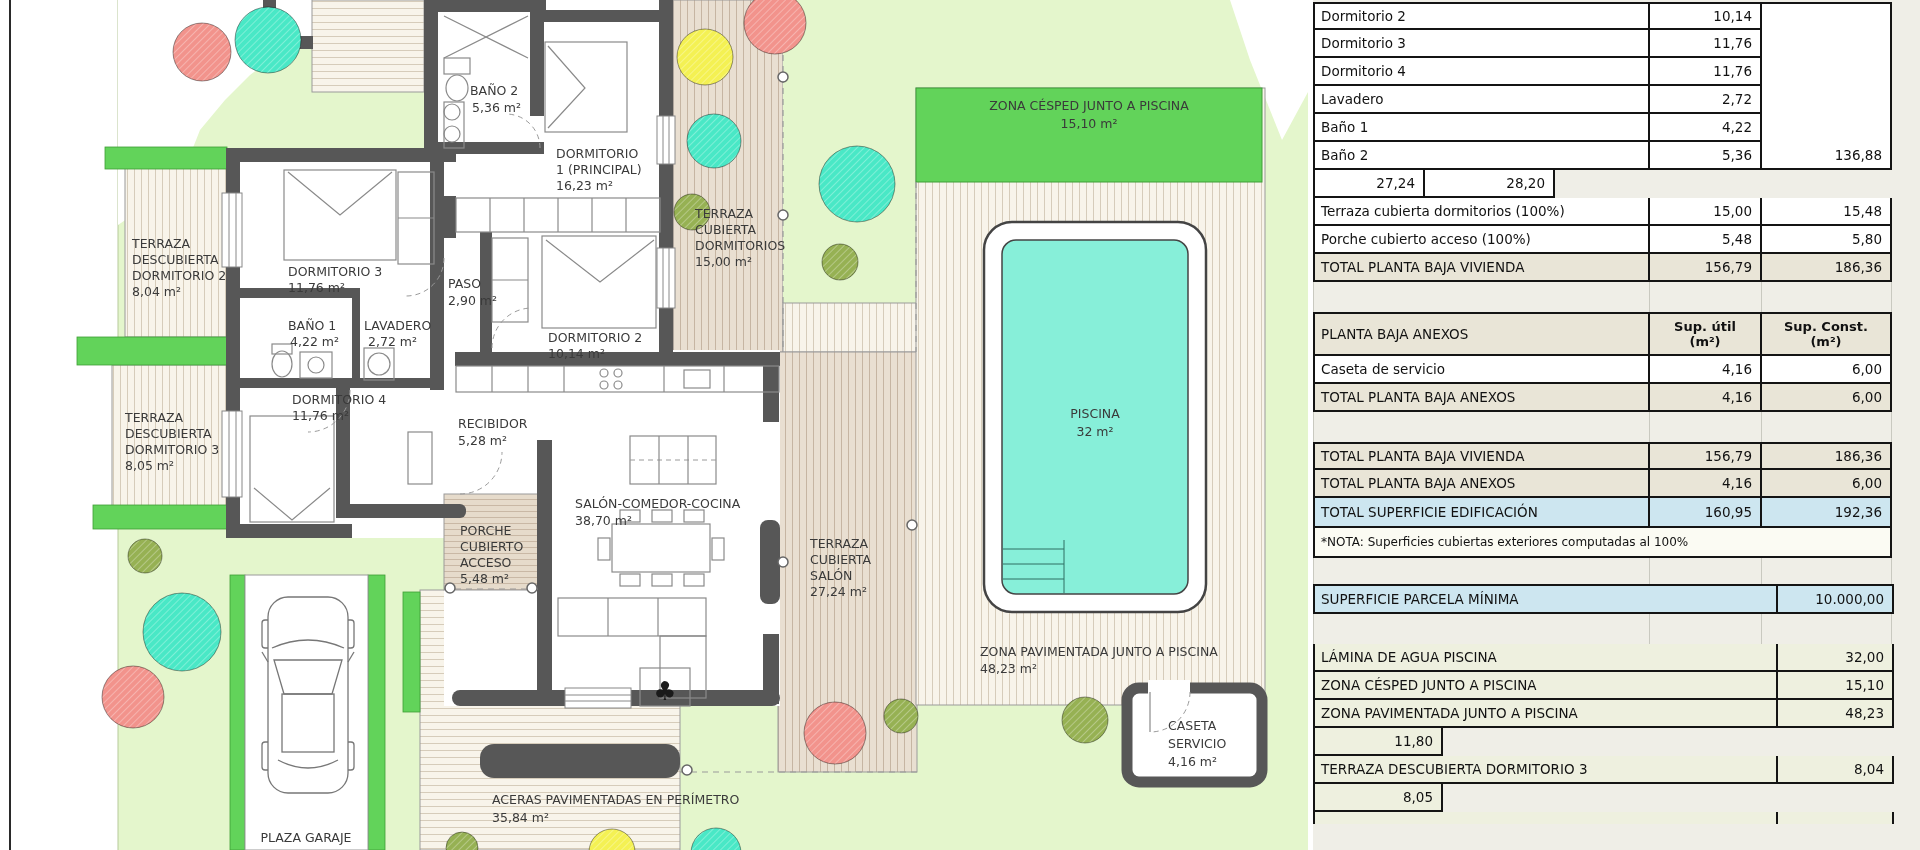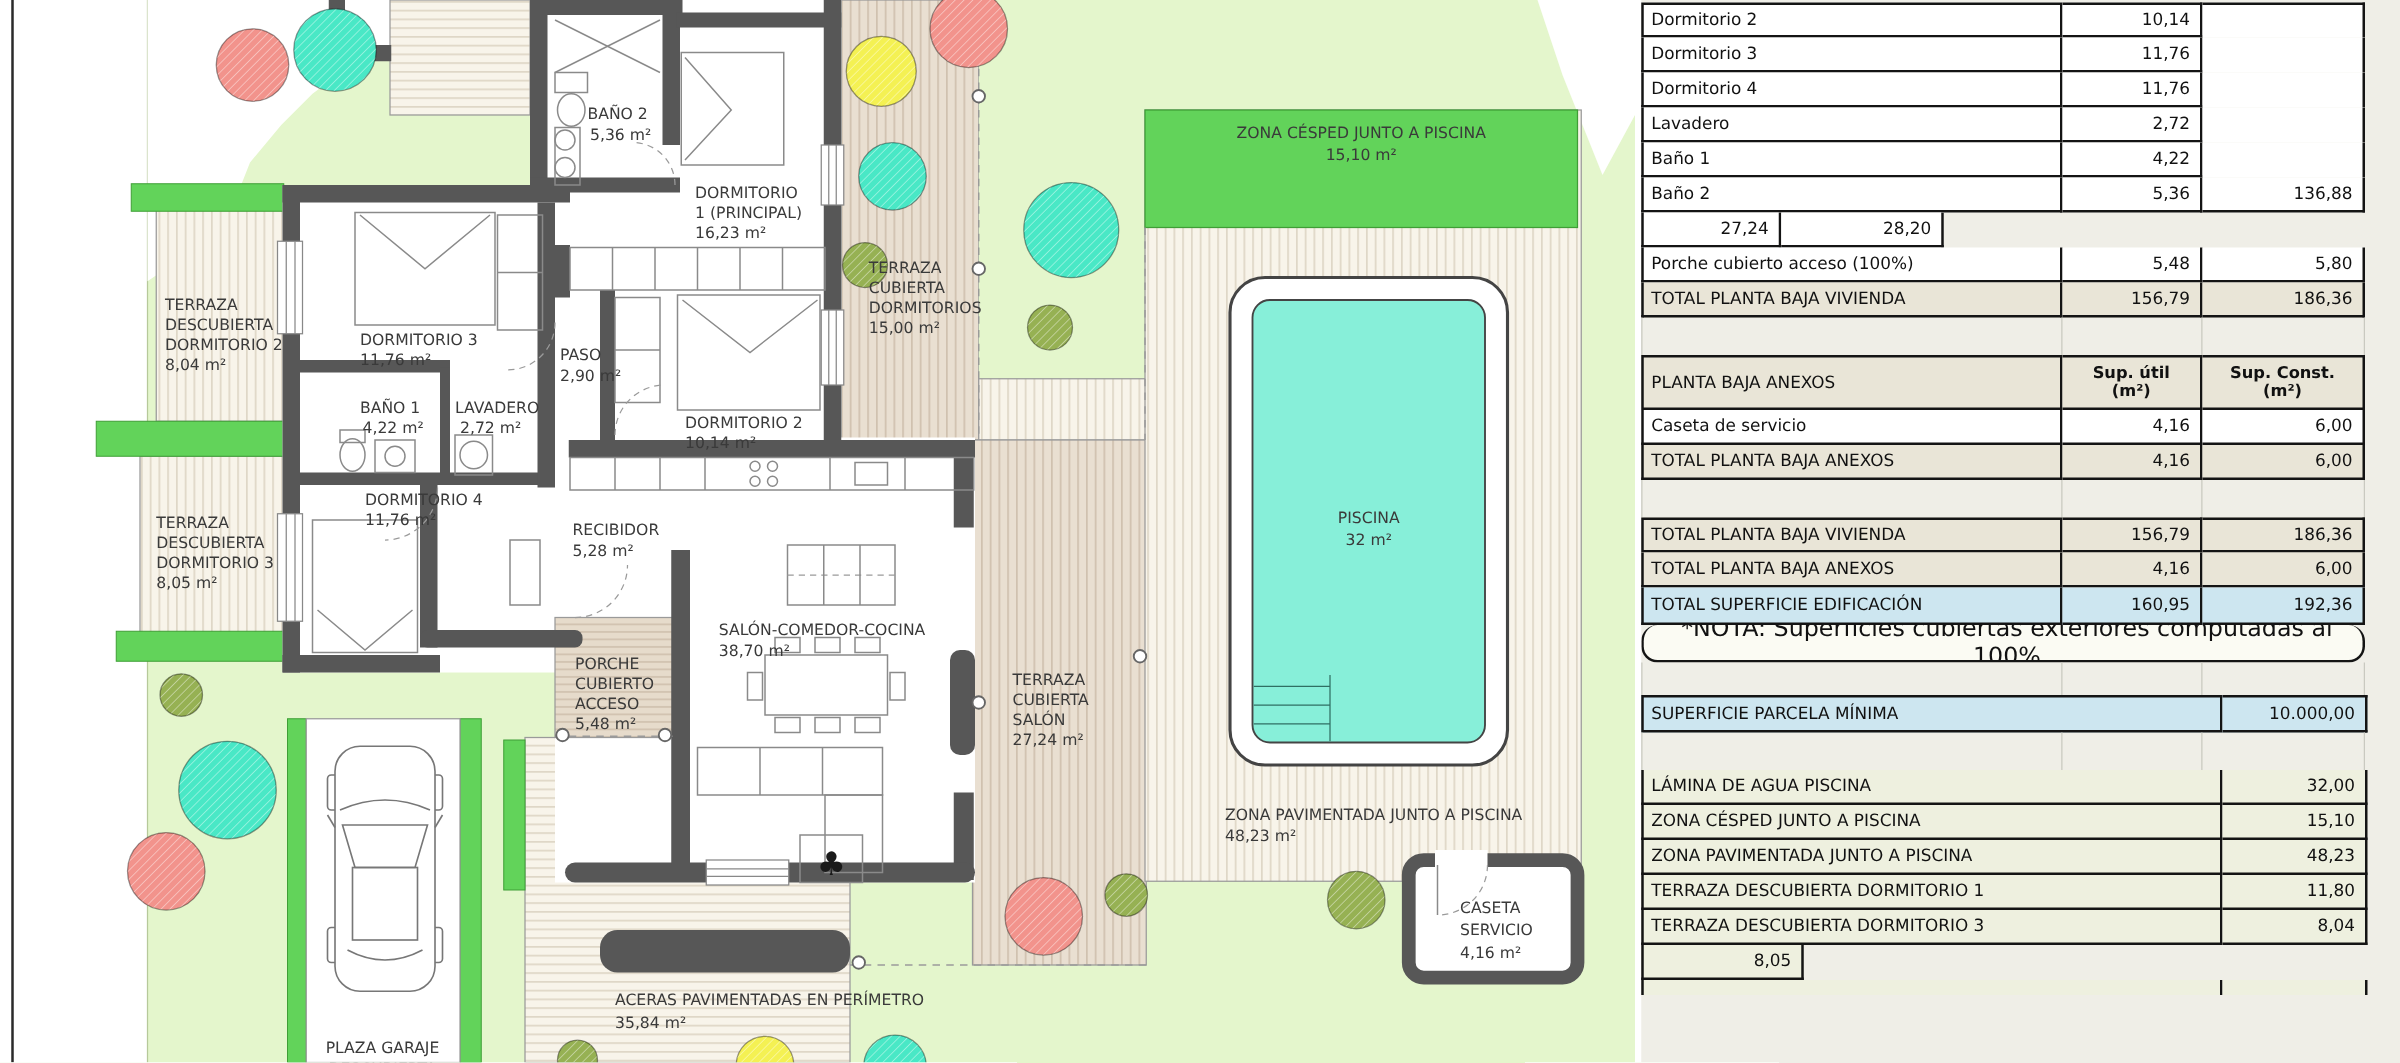--- a/index.html
+++ b/index.html
@@ -26,21 +26,21 @@
   .cl{width:337px;padding-left:6px;}
   .cv{width:112px;justify-content:flex-end;padding-right:8px;}
   .cc{width:130px;justify-content:flex-end;padding-right:8px;}
   .cwide{width:526px;padding-left:6px;}
   .cfull{width:579px;padding-left:6px;}
   .nb{border-bottom:0!important;}
   .bold{font-weight:normal;}
   .beige{background:#e9e5d7!important;}
   .blue{background:#cde6f0!important;}
   .otras{background:#eef0df!important;}
-  .nota{background:#fbfbf3!important;font-size:19px;border-radius:13px;}
+  .nota{background:#fbfbf3!important;font-size:12px;}
   .hdr{justify-content:center;text-align:center;white-space:pre-line;font-weight:bold;
        font-size:13px;line-height:15px;padding:0 2px;}
   .gap .g{background:transparent;border-right:1px solid #c9c9c0;box-sizing:border-box;}
   .gap .g:first-child{border-left:1px solid #c9c9c0;}
 </style>
 </head>
 <body>
 
 <div id="stage">
 
@@ -454,20 +454,25 @@
     <div class="trow h28">
       <div class="c cl">Baño 2</div>
       <div class="c cv">5,36</div>
       <div class="c cc">136,88</div>
     </div>
     <div class="trow h28">
       <div class="c cv">27,24</div>
       <div class="c cc">28,20</div>
     </div>
     <div class="trow h28">
+      <div class="c cl">Terraza cubierta dormitorios (100%)</div>
+      <div class="c cv">15,00</div>
+      <div class="c cc">15,48</div>
+    </div>
+    <div class="trow h28">
       <div class="c cl">Porche cubierto acceso (100%)</div>
       <div class="c cv">5,48</div>
       <div class="c cc">5,80</div>
     </div>
     <div class="trow h28">
       <div class="c cl beige bold">TOTAL PLANTA BAJA VIVIENDA</div>
       <div class="c cv beige bold">156,79</div>
       <div class="c cc beige bold">186,36</div>
     </div>
 
@@ -543,21 +548,20 @@
     </div>
     <div class="trow h28">
       <div class="c cwide otras bold">ZONA CÉSPED JUNTO A PISCINA</div>
       <div class="c cc otras bold">15,10</div>
     </div>
     <div class="trow h28">
       <div class="c cwide otras bold">ZONA PAVIMENTADA JUNTO A PISCINA</div>
       <div class="c cc otras bold">48,23</div>
     </div>
     <div class="trow h28">
-      <div class="c cwide otras bold">TERRAZA DESCUBIERTA DORMITORIO 1</div>
       <div class="c cc otras bold">11,80</div>
     </div>
     <div class="trow h28">
       <div class="c cwide otras bold">TERRAZA DESCUBIERTA DORMITORIO 3</div>
       <div class="c cc otras bold">8,04</div>
     </div>
     <div class="trow h28">
       <div class="c cc otras bold">8,05</div>
     </div>
 

